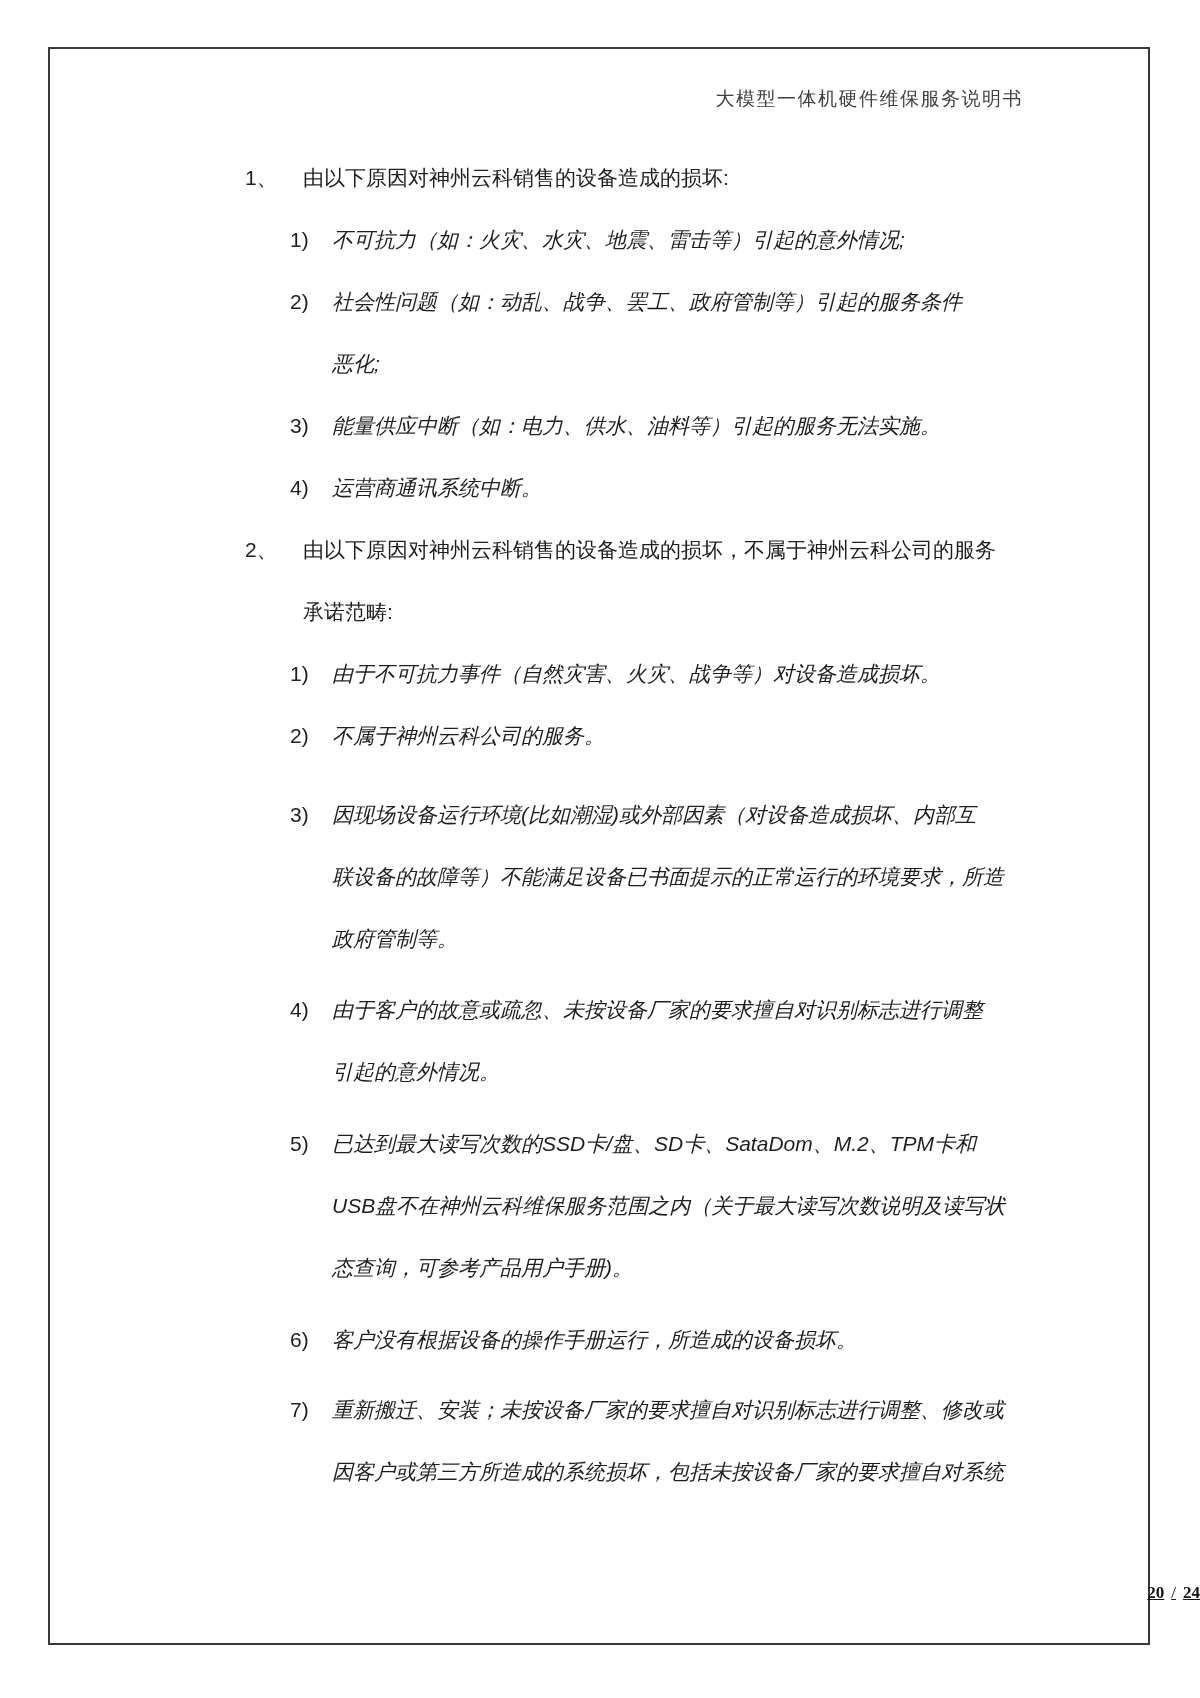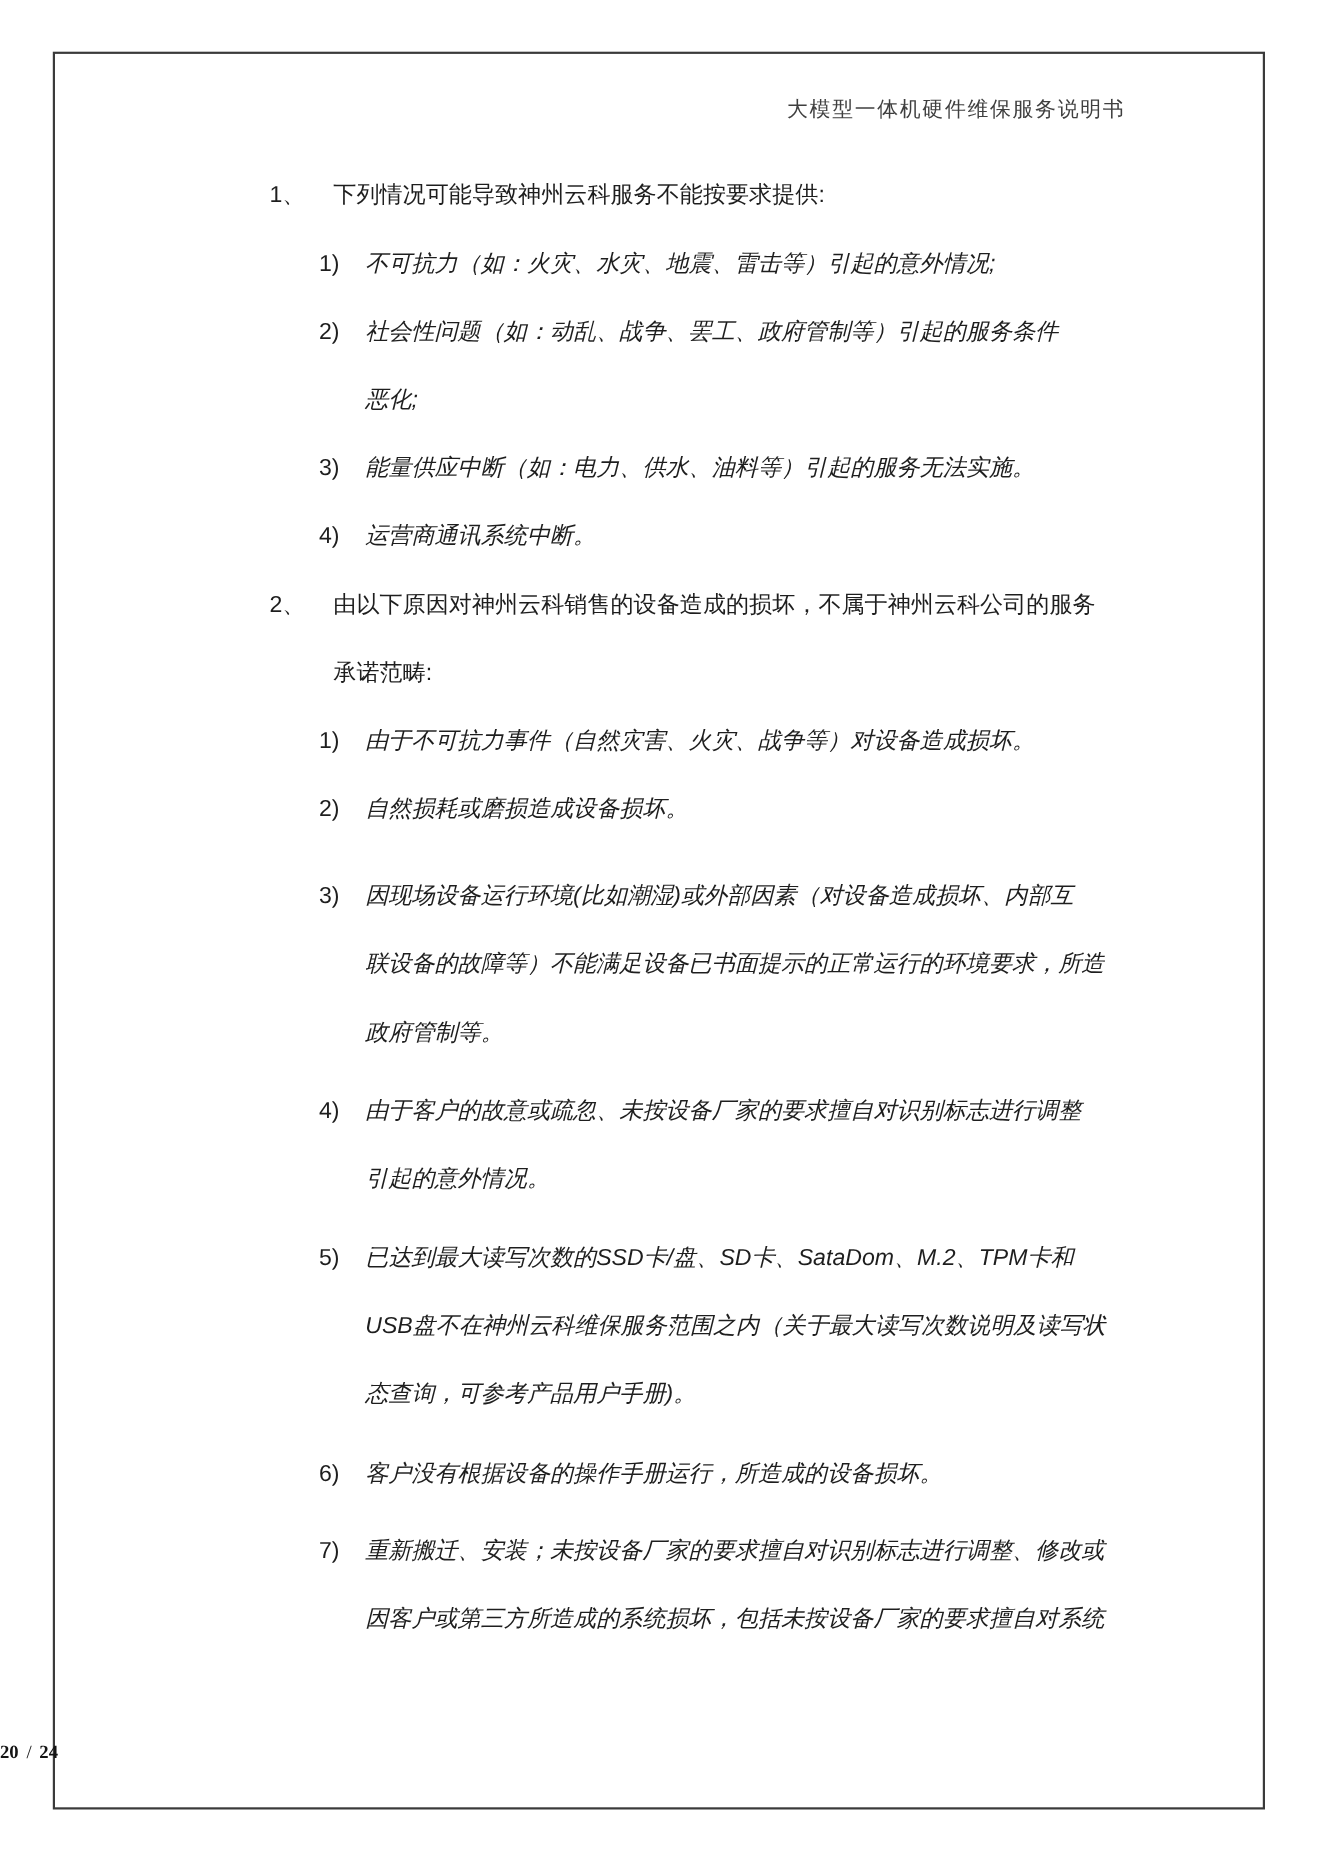--- a/index.html
+++ b/index.html
@@ -22,39 +22,39 @@
     font-size:21px;color:#1e1e1e;
   }
   .blk{position:relative;line-height:62px;}
   .blk .lbl{position:absolute;left:245px;top:0;line-height:62px;}
   .blk .txt{margin-left:303px;}
   .blk.sub .lbl{left:290px;}
   .blk.sub .txt{margin-left:332px;font-style:italic;}
   .blk .ln{white-space:nowrap;}
   .m17{margin-top:17px;} .m9{margin-top:9px;} .m10{margin-top:10px;} .m8{margin-top:8px;}
   .doc-footer{
-    position:absolute;top:1583px;left:0;width:1200px;text-align:left;
+    position:absolute;top:1583px;left:0;width:1200px;text-align:right;
     font-family:"Liberation Serif","DejaVu Serif",serif;
-    font-size:17px;font-weight:bold;color:#141414;
+    font-size:17px;font-weight:bold;color:#141414;text-decoration:underline;
   }
   .doc-footer .sep{font-weight:normal;padding:0 7px;}
 </style>
 </head>
 <body>
 
 <div class="page-border"></div>
 
 <div class="doc-header">大模型一体机硬件维保服务说明书</div>
 
 <div class="content">
 
   <div class="blk lv1">
     <span class="lbl">1、</span>
     <div class="txt">
-      <div class="ln">下列情况可能导致神州云科服务不能按要求提供:</div>
+      <div class="ln">由以下原因对神州云科销售的设备造成的损坏:</div>
     </div>
   </div>
 
   <div class="blk sub">
     <span class="lbl">1)</span>
     <div class="txt">
       <div class="ln">不可抗力（如：火灾、水灾、地震、雷击等）引起的意外情况;</div>
     </div>
   </div>
 
@@ -91,21 +91,21 @@
   <div class="blk sub">
     <span class="lbl">1)</span>
     <div class="txt">
       <div class="ln">由于不可抗力事件（自然灾害、火灾、战争等）对设备造成损坏。</div>
     </div>
   </div>
 
   <div class="blk sub">
     <span class="lbl">2)</span>
     <div class="txt">
-      <div class="ln">自然损耗或磨损造成设备损坏。</div>
+      <div class="ln">不属于神州云科公司的服务。</div>
     </div>
   </div>
 
   <div class="blk sub m17">
     <span class="lbl">3)</span>
     <div class="txt">
       <div class="ln">因现场设备运行环境(比如潮湿)或外部因素（对设备造成损坏、内部互</div>
       <div class="ln">联设备的故障等）不能满足设备已书面提示的正常运行的环境要求，所造</div>
       <div class="ln">政府管制等。</div>
     </div>

